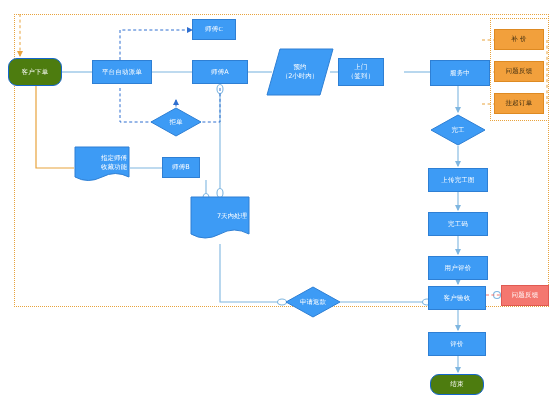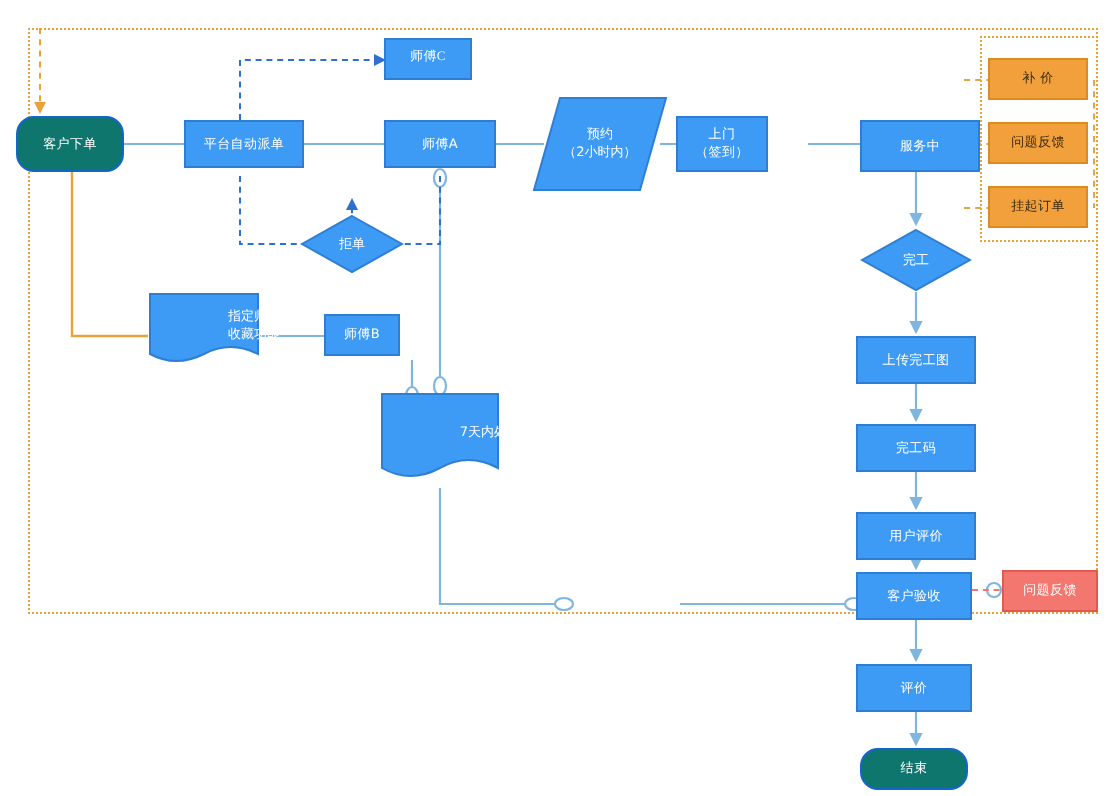--- a/index.html
+++ b/index.html
@@ -31,21 +31,21 @@
     line-height:1.35;
     letter-spacing:.2px;
     z-index:3;
     white-space:pre-line;
   }
   .rect{
     background:#3d9bf5;
     border:1px solid #2e7fd4;
   }
   .pill{
-    background:#0f766e;
+    background:#4d7c0f;
     border:1px solid #1466cd;
     border-radius:9px;
     text-align:right;
   }
   .orange{
     background:#f2a03c;
     border:1px solid #de8a22;
     color:#3a2a10;
     font-size:6.5px;
   }
@@ -74,21 +74,21 @@
   .para-wrap svg{position:absolute;left:0;top:0;}
   .para-label{
     position:absolute;left:0;top:0;width:100%;height:100%;
     display:flex;flex-direction:column;align-items:center;justify-content:center;
     color:#fff;font-size:6.5px;line-height:1.4;text-align:center;
     white-space:pre-line;
   }
   .doc-wrap{position:absolute;z-index:3;}
   .doc-wrap svg{position:absolute;left:0;top:0;}
   .doc-label{
-    position:absolute;left:16px;top:0;width:100%;height:100%;
+    position:absolute;left:3px;top:0;width:100%;height:100%;
     display:flex;align-items:center;justify-content:center;
     padding-bottom:6px;
     box-sizing:border-box;
     color:#fff;font-size:6.5px;line-height:1.45;
     white-space:pre-line;
     padding-left:18px;
   }
   .grp-box{
     position:absolute;
     border:1px dotted #e8a33d;
@@ -252,14 +252,20 @@
 收藏功能</div>
   </div>
 
   <div class="doc-wrap" style="left:190px;top:196px;width:60px;height:48px;">
     <svg width="60" height="48" viewBox="0 0 60 48">
       <path d="M1,1 L59,1 L59,38 Q44,30 30,38 Q15,46 1,38 Z" fill="#3d9bf5" stroke="#2e7fd4" stroke-width="1"></path>
     </svg>
     <div class="doc-label">7天内处理</div>
   </div>
 
+  <div class="diamond-wrap" style="left:285px;top:286px;width:56px;height:32px;">
+    <svg width="56" height="32" viewBox="0 0 56 32">
+      <polygon points="28,1 55,16 28,31 1,16" fill="#3d9bf5" stroke="#2e7fd4" stroke-width="1"></polygon>
+    </svg>
+    <div class="diamond-label">申请返款</div>
+  </div>
 
 </div>
 
 </body></html>

